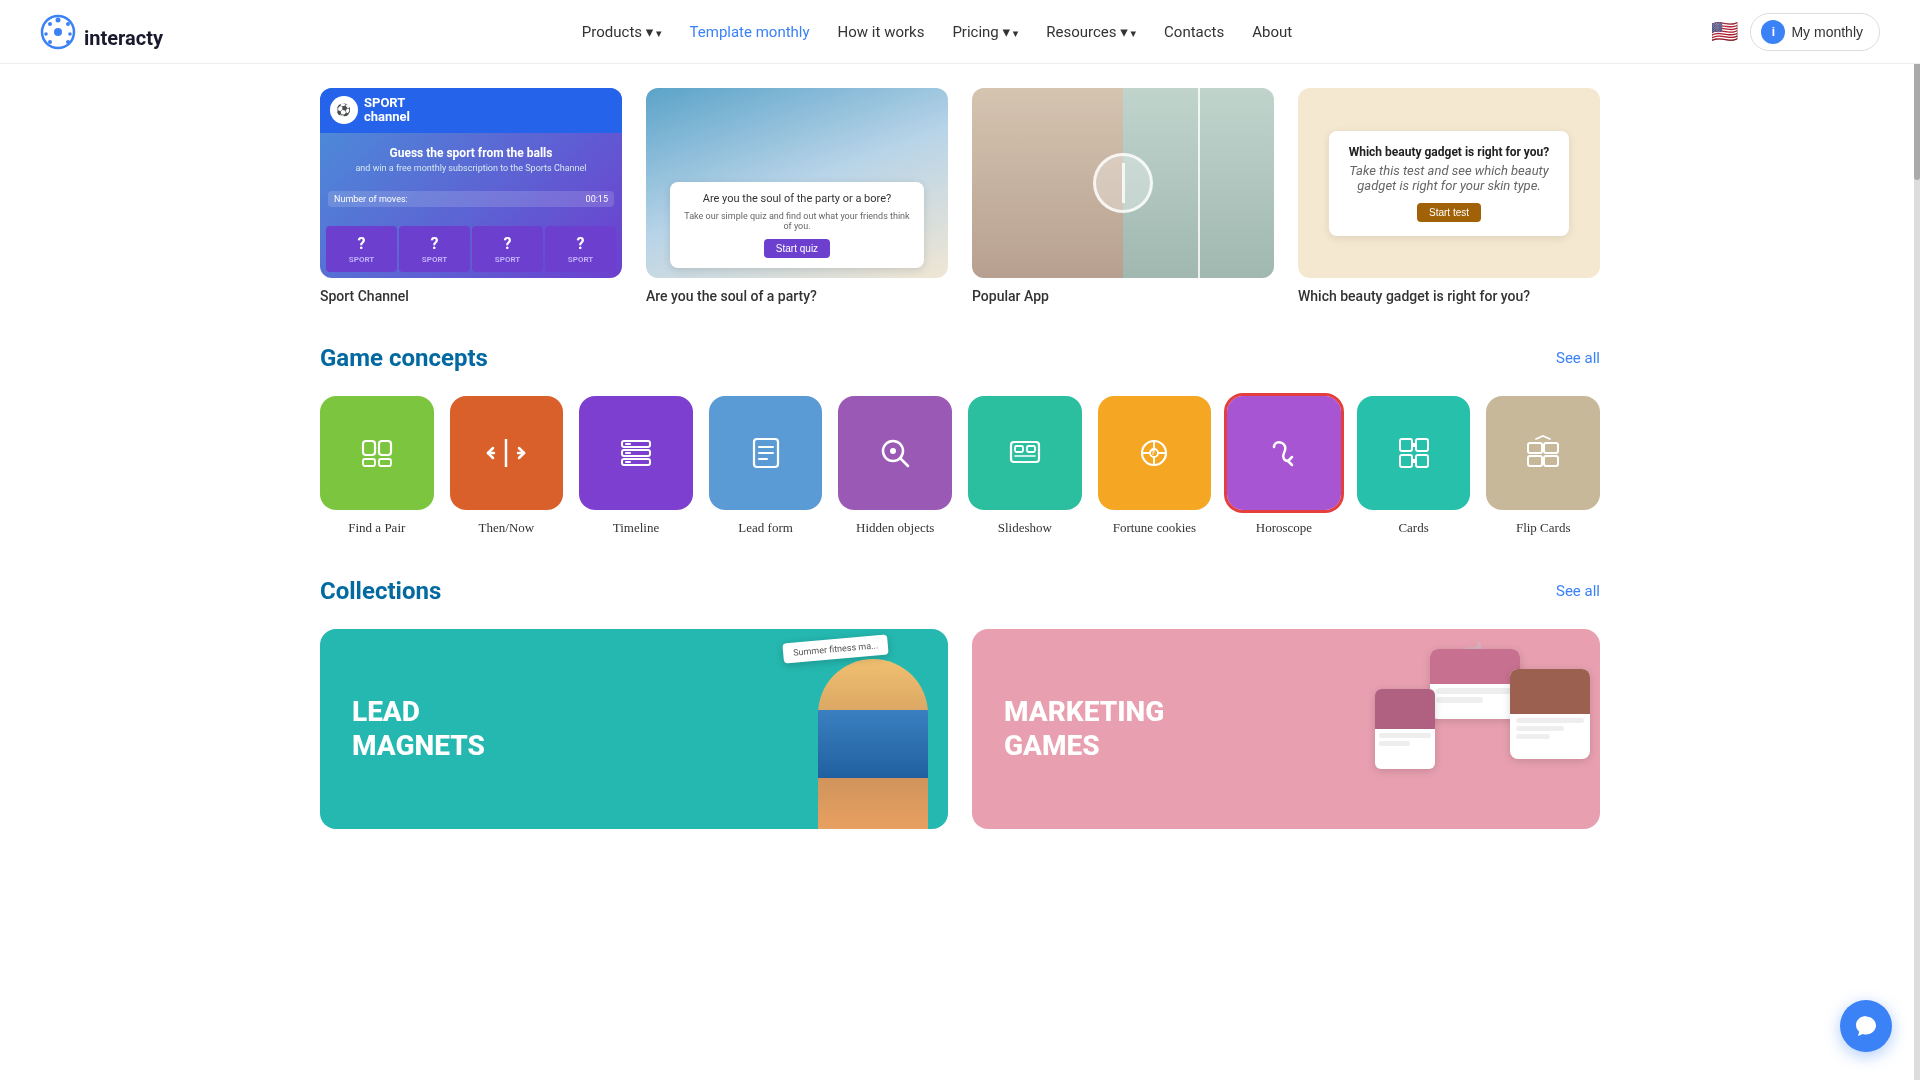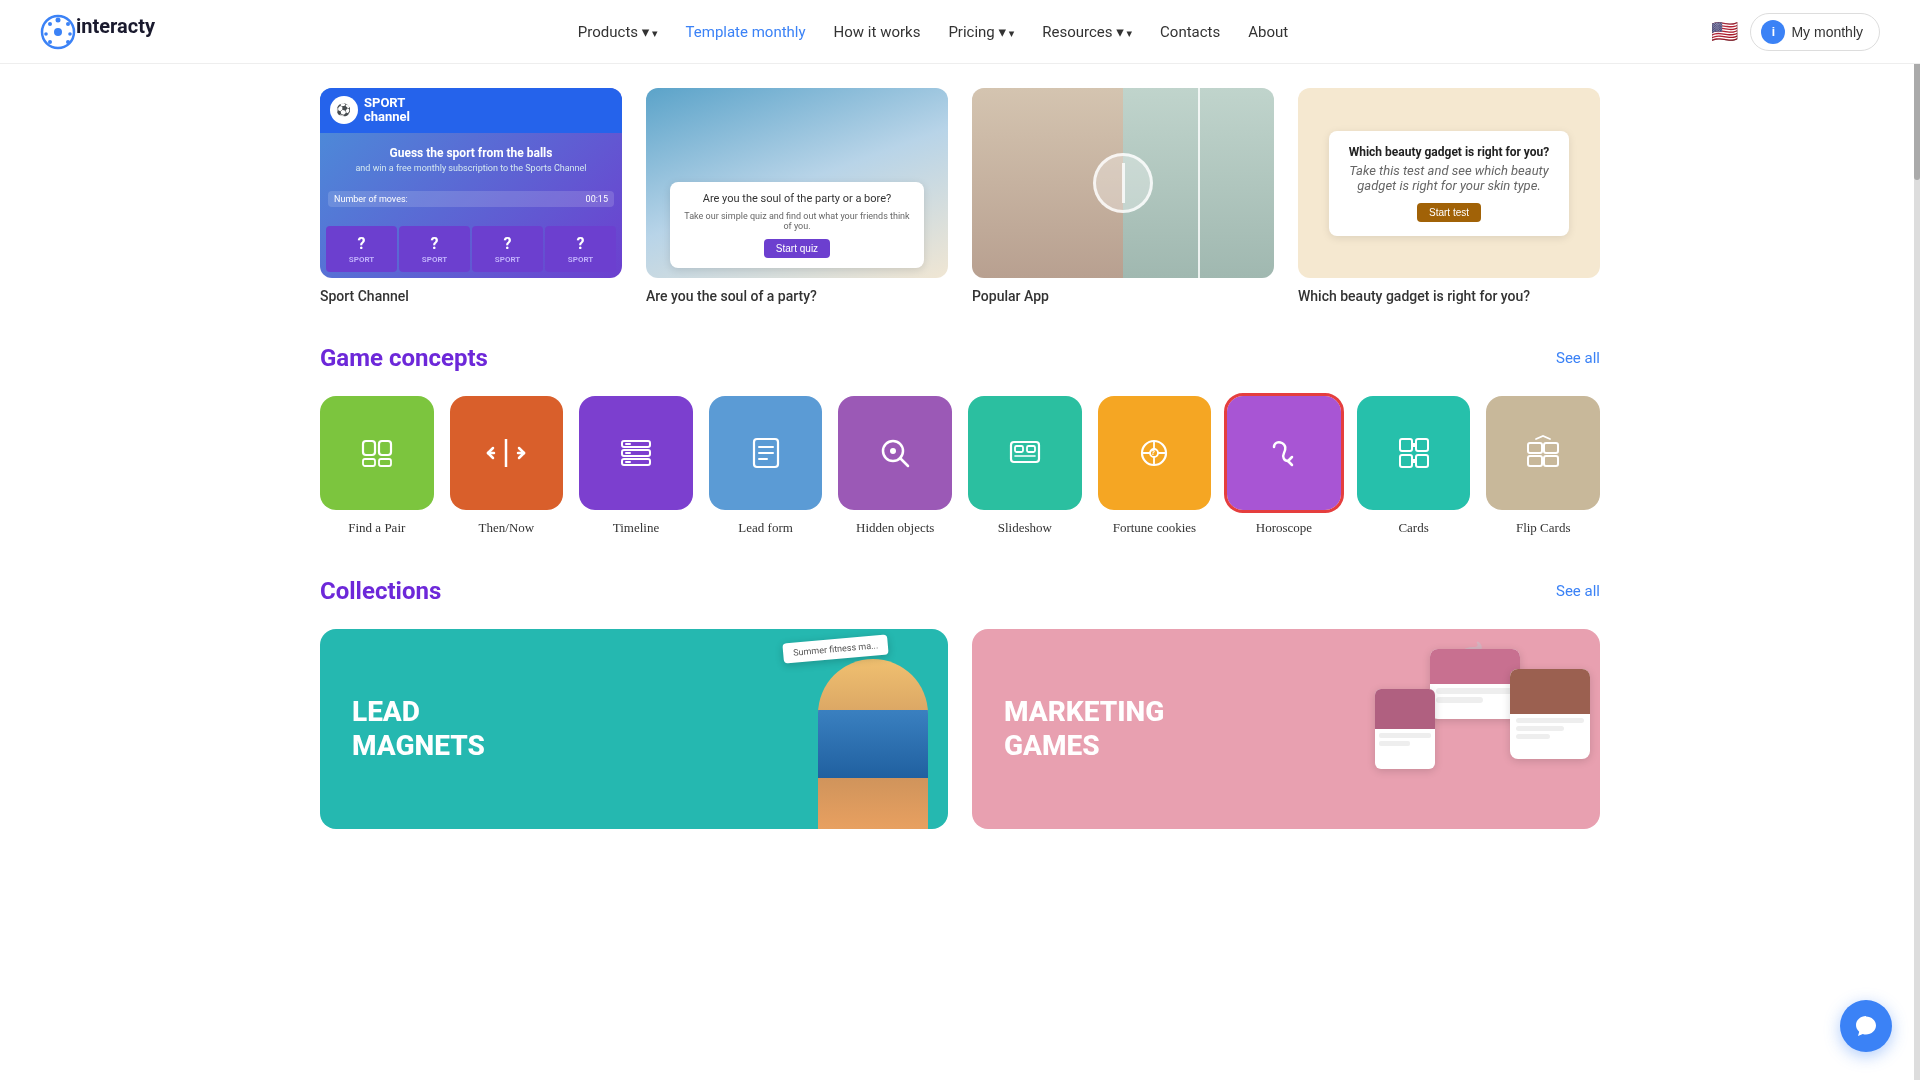--- a/index.html
+++ b/index.html
@@ -4,21 +4,21 @@
   <style>
     * { box-sizing: border-box; margin: 0; padding: 0; }
     body { font-family: -apple-system, BlinkMacSystemFont, 'Segoe UI', Roboto, sans-serif; background: #fff; color: #222; overflow-x: hidden; }
 
     
     nav {
       display: flex; align-items: center; justify-content: space-between;
       padding: 0 40px; height: 64px; border-bottom: 1px solid #eee;
       position: sticky; top: 0; background: #fff; z-index: 100;
     }
-    .nav-logo { display: flex; align-items: flex-start; text-decoration: none; }
+    .nav-logo { display: flex; align-items: flex-end; gap: 8px; text-decoration: none; }
     .nav-logo-icon { width: 36px; height: 36px; }
     .nav-logo-text { font-size: 20px; font-weight: 700; color: #1a1a2e; }
     .nav-links { display: flex; align-items: center; gap: 28px; }
     .nav-links a { text-decoration: none; color: #333; font-size: 15px; }
     .nav-links a.active { color: #3b82f6; }
     .nav-links .has-arrow::after { content: ' ▾'; font-size: 11px; }
     .nav-right { display: flex; align-items: center; gap: 12px; }
     .flag-btn { background: none; border: none; cursor: pointer; font-size: 22px; }
     .account-btn {
       display: flex; align-items: center; gap: 6px;
@@ -88,21 +88,21 @@
     .beauty-inner p { font-size: 13px; color: #666; margin-bottom: 8px; font-style: italic; }
     .beauty-inner button { background: #a16207; color: #fff; border: none; border-radius: 4px; padding: 4px 12px; font-size: 10px; cursor: pointer; }
 
     .featured-card-label { font-size: 14px; color: #333; font-weight: 500; }
 
     
     .section-header {
       display: flex; justify-content: space-between; align-items: center;
       margin-bottom: 24px; margin-top: 8px;
     }
-    .section-title { font-size: 24px; font-weight: 700; color: #6d28d9; }
+    .section-title { font-size: 24px; font-weight: 700; color: #0369a1; }
     .see-all-link { color: #3b82f6; text-decoration: none; font-size: 15px; }
 
     
     .concepts-grid {
       display: grid; grid-template-columns: repeat(10, 1fr); gap: 16px;
       margin-bottom: 40px;
     }
     .concept-item { display: flex; flex-direction: column; align-items: center; gap: 10px; cursor: pointer; }
     .concept-icon {
       width: 100%; aspect-ratio: 1; border-radius: 16px;

